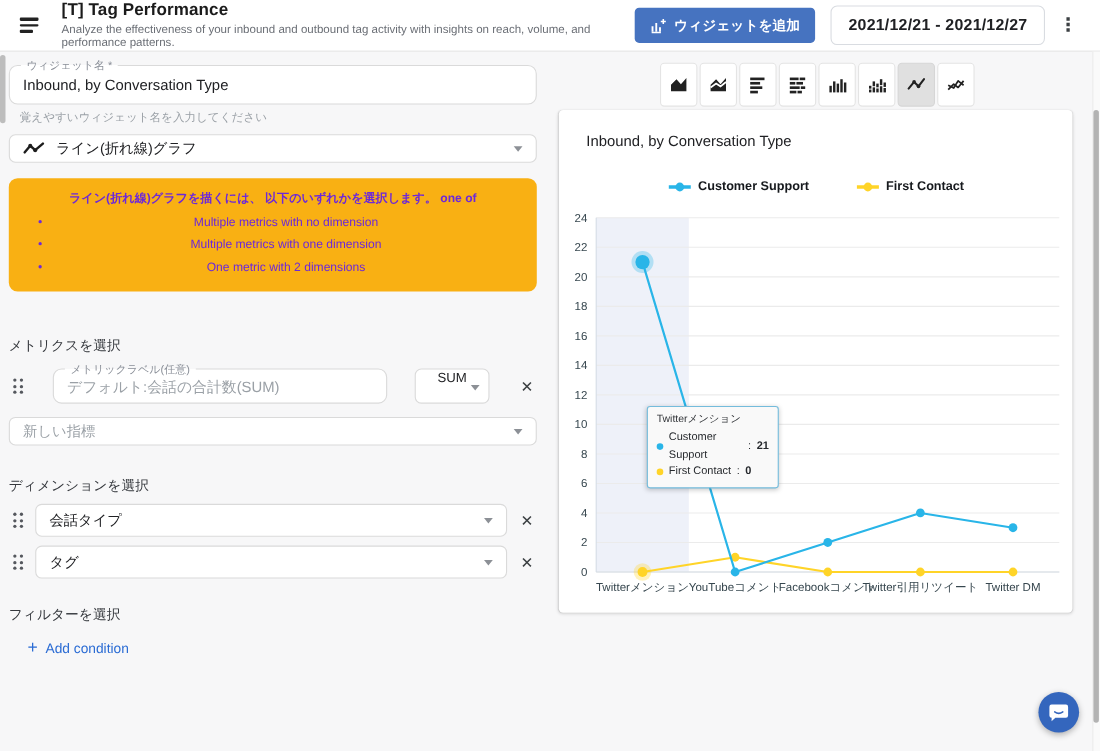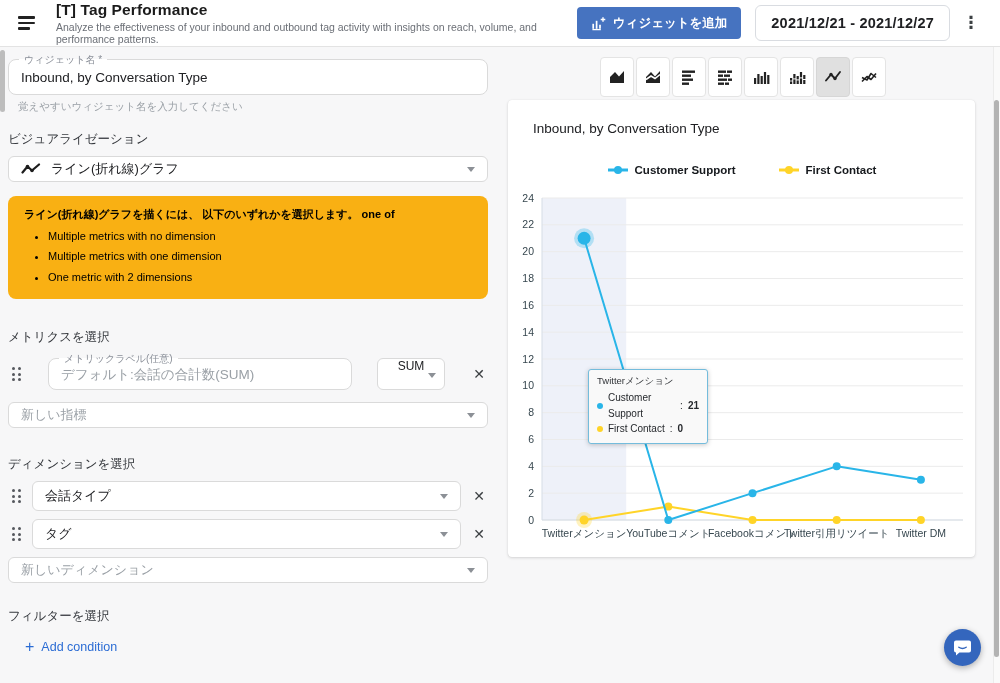--- a/index.html
+++ b/index.html
@@ -32,25 +32,25 @@
   .widget-name-field { height:36px; }
   .widget-name-field input { width:100%; height:100%; border:none; outline:none; background:transparent; padding:0 12px; font-size:13.5px; color:#202124; font-family:inherit; }
   .helper { font-size:10.5px; color:#9aa0a6; margin:5px 0 0 10px; }
   .section-label { font-size:12.5px; color:#35383d; font-weight:500; }
   .viz-label { margin-top:17px; }
   .select { display:flex; align-items:center; background:#fff; border:1px solid #dadada; border-radius:6px; padding:0 12px; cursor:pointer; }
   .select .caret { margin-left:auto; width:0; height:0; border-left:4.5px solid transparent; border-right:4.5px solid transparent; border-top:5px solid #8c9096; }
   .select-value { font-size:13px; color:#202124; }
   .select-placeholder { font-size:13px; color:#9aa0a6; }
   .viz-select { height:26px; margin-top:8px; gap:10px; }
-  .alert { margin-top:14px; background:#f9b013; border-radius:8px; padding:11px 16px 12px 16px; color:#000000; }
+  .alert { margin-top:14px; background:#f9b013; border-radius:8px; padding:11px 16px 12px 16px; color:#6d28d9;text-align:center; }
   .alert-intro { font-size:11px; font-weight:bold; }
   .alert ul { margin:4px 0 0 24px; }
   .alert li { font-size:11px; font-weight:500; line-height:1.85; }
-  .metrics-label { margin-top:30px; }
+  .metrics-label { margin-top:41px; }
   .metric-row { display:flex; align-items:center; margin-top:12px; gap:25px; }
   .drag-handle { width:11px; display:grid; grid-template-columns:3px 3px; gap:2.5px 3px; cursor:grab; margin-left:4px; }
   .drag-handle i { width:3px; height:3px; border-radius:50%; background:#55585e; }
   .metric-field { flex:1; height:32px; display:flex; align-items:center; }
   .metric-field input { width:100%; border:none; outline:none; background:transparent; padding:0 12px; font-size:13.5px; color:#202124; font-family:inherit; }
   .metric-field input::placeholder { color:#9aa0a6; opacity:1; }
   .sum-select { height:32px; width:68px; border-radius:6px; padding:0 8px;flex-direction:column; }
   .sum-select .select-value { font-size:12px; font-weight:500; }
   .close-x { width:18px; text-align:center; font-size:14px; color:#3c4043; cursor:pointer; }
   .new-select { height:26px; margin-top:12px; }
@@ -115,21 +115,20 @@
   <div class="left-scroll-thumb"></div>
 
   <div class="form-col">
 
     <div class="outlined widget-name-field">
       <span class="float-label">ウィジェット名 *</span>
       <input type="text" value="Inbound, by Conversation Type" style="">
     </div>
     <div class="helper">覚えやすいウィジェット名を入力してください</div>
 
-    <div class="section-label viz-label">ビジュアライゼーション</div>
     <div class="select viz-select">
       <svg width="20" height="12" viewBox="0 0 20 12">
           <polyline points="1.5,9.5 6.5,3.5 11,7.5 18,1.5" fill="none" stroke="#1d1d1d" stroke-width="2.2" stroke-linecap="round" stroke-linejoin="round"></polyline>
           <circle cx="6.5" cy="3.5" r="1.8" fill="#1d1d1d"></circle>
           <circle cx="11" cy="7.5" r="1.8" fill="#1d1d1d"></circle>
         </svg>
       <span class="select-value">ライン(折れ線)グラフ</span>
       <span class="caret"></span>
     </div>
 
@@ -190,24 +189,20 @@
           <i></i>
           <i></i>
           <i></i>
           <i></i>
         </div>
       <div class="select dim-select">
         <span class="select-value">タグ</span>
         <span class="caret"></span>
       </div>
       <div class="close-x">✕</div>
-    </div>
-    <div class="select new-select" style="margin-top:8px;">
-      <span class="select-placeholder">新しいディメンション</span>
-      <span class="caret"></span>
     </div>
 
     <div class="section-label filter-label">フィルターを選択</div>
     <div class="add-condition">
       <span class="plus">+</span>
       <span class="txt">Add condition</span>
     </div>
 
   </div>
 

